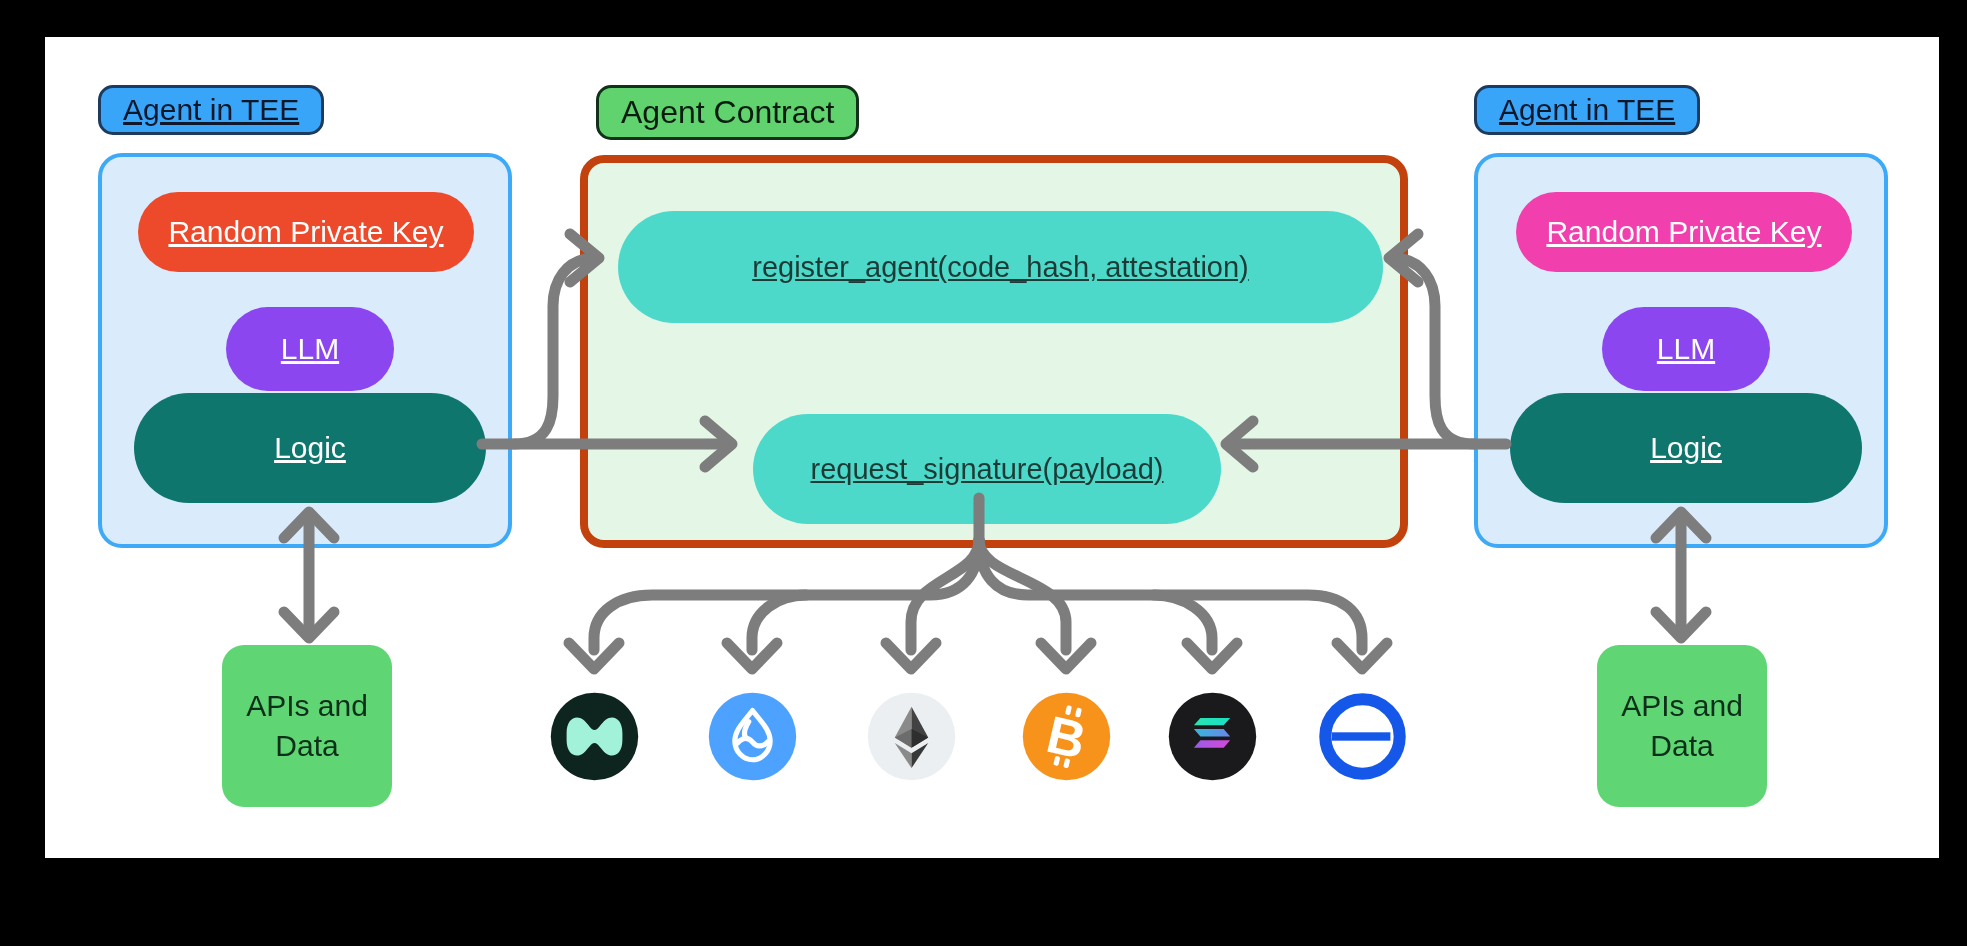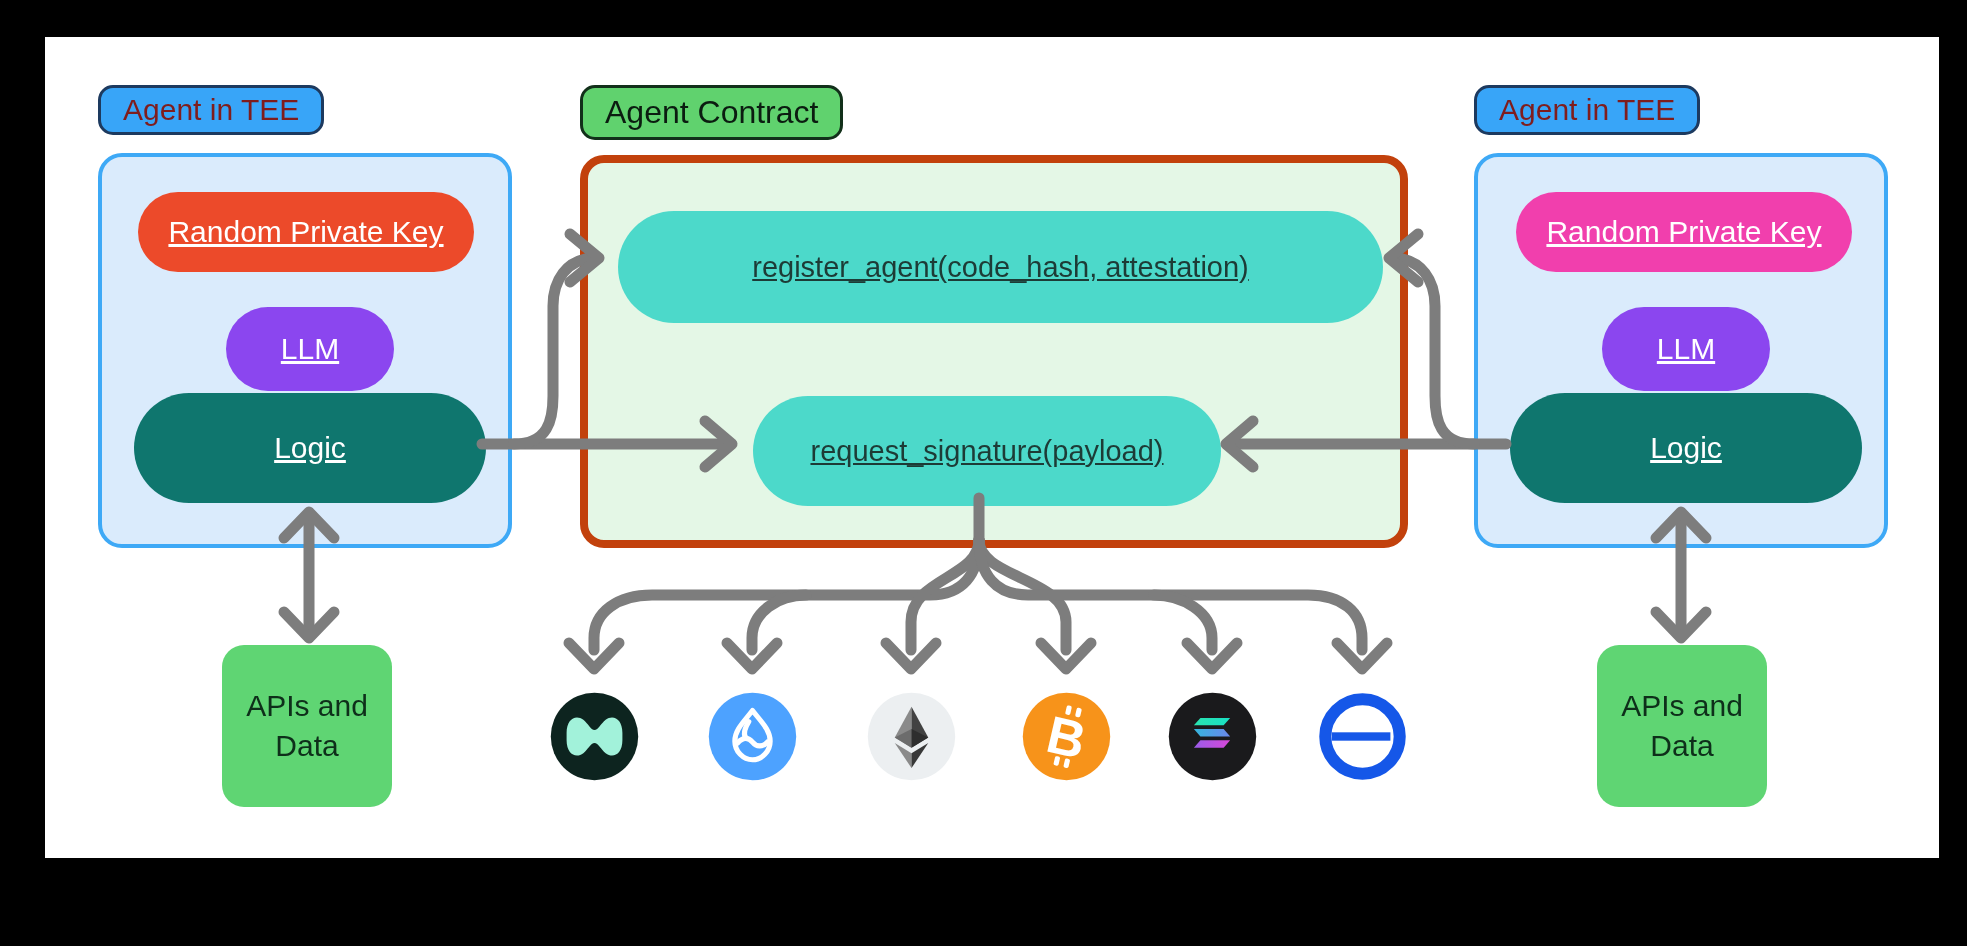--- a/index.html
+++ b/index.html
@@ -9,22 +9,22 @@
     -webkit-font-smoothing:antialiased;
   }
   #card{position:absolute;left:45px;top:37px;width:1894px;height:821px;background:#ffffff;}
 
   
   .tag{
     position:absolute;display:flex;align-items:center;justify-content:center;
     font-size:30px;font-weight:500;border-radius:15px;padding:0 22px;height:50px;
     box-sizing:border-box;white-space:nowrap;
   }
-  .tag.blue{background:#38a5f8;border:3px solid #1d3a5f;color:#7f1d1d;}
-  .tag.green{background:#60d26e;border:3px solid #12301a;color:#0b1c10;}
+  .tag.blue{background:#38a5f8;border:3px solid #1d3a5f;color:#0f172a;text-decoration:underline;}
+  .tag.green{background:#60d26e;border:3px solid #12301a;color:#0b1c10;margin-left:16px;}
 
   
   .panel{position:absolute;border-radius:24px;box-sizing:border-box;}
   .panel.tee{background:#daebfc;border:4px solid #3ea9f6;width:414px;height:395px;}
   .panel.contract{background:#e4f7e6;border:8px solid #c2410c;left:580px;top:155px;width:828px;height:393px;}
 
   
   .pill{
     position:absolute;display:flex;align-items:center;justify-content:center;
     color:#ffffff;font-size:30px;box-sizing:border-box;text-align:center;text-decoration:underline;
@@ -33,21 +33,21 @@
   .pill.pink{background:#f13fad;}
   .pill.purple{background:#8b46ef;margin-top:16px;}
   .pill.blue{background:#0f766e;}
   .pill.teal{background:#4cd9ca;color:#1d3b36;font-size:29px;}
 
   .rpk{left:36px;top:35px;width:336px;height:80px;border-radius:40px;}
   .llm{left:124px;top:134px;width:168px;height:84px;border-radius:42px;}
   .logic{left:32px;top:236px;width:352px;height:110px;border-radius:55px;}
 
   .fn1{left:30px;top:48px;width:765px;height:112px;border-radius:56px;}
-  .fn2{left:165px;top:233px;width:468px;height:110px;border-radius:55px;}
+  .fn2{left:165px;top:251px;width:468px;height:110px;border-radius:55px;}
 
   
   .apis{
     position:absolute;width:170px;height:162px;background:#5fd573;border-radius:22px;
     display:flex;align-items:center;justify-content:center;text-align:center;
     color:#0e2f1a;font-size:30px;line-height:1.35;padding:0 14px;box-sizing:border-box;
   }
 
   
   .chain{position:absolute;width:93px;height:93px;top:690px;}

